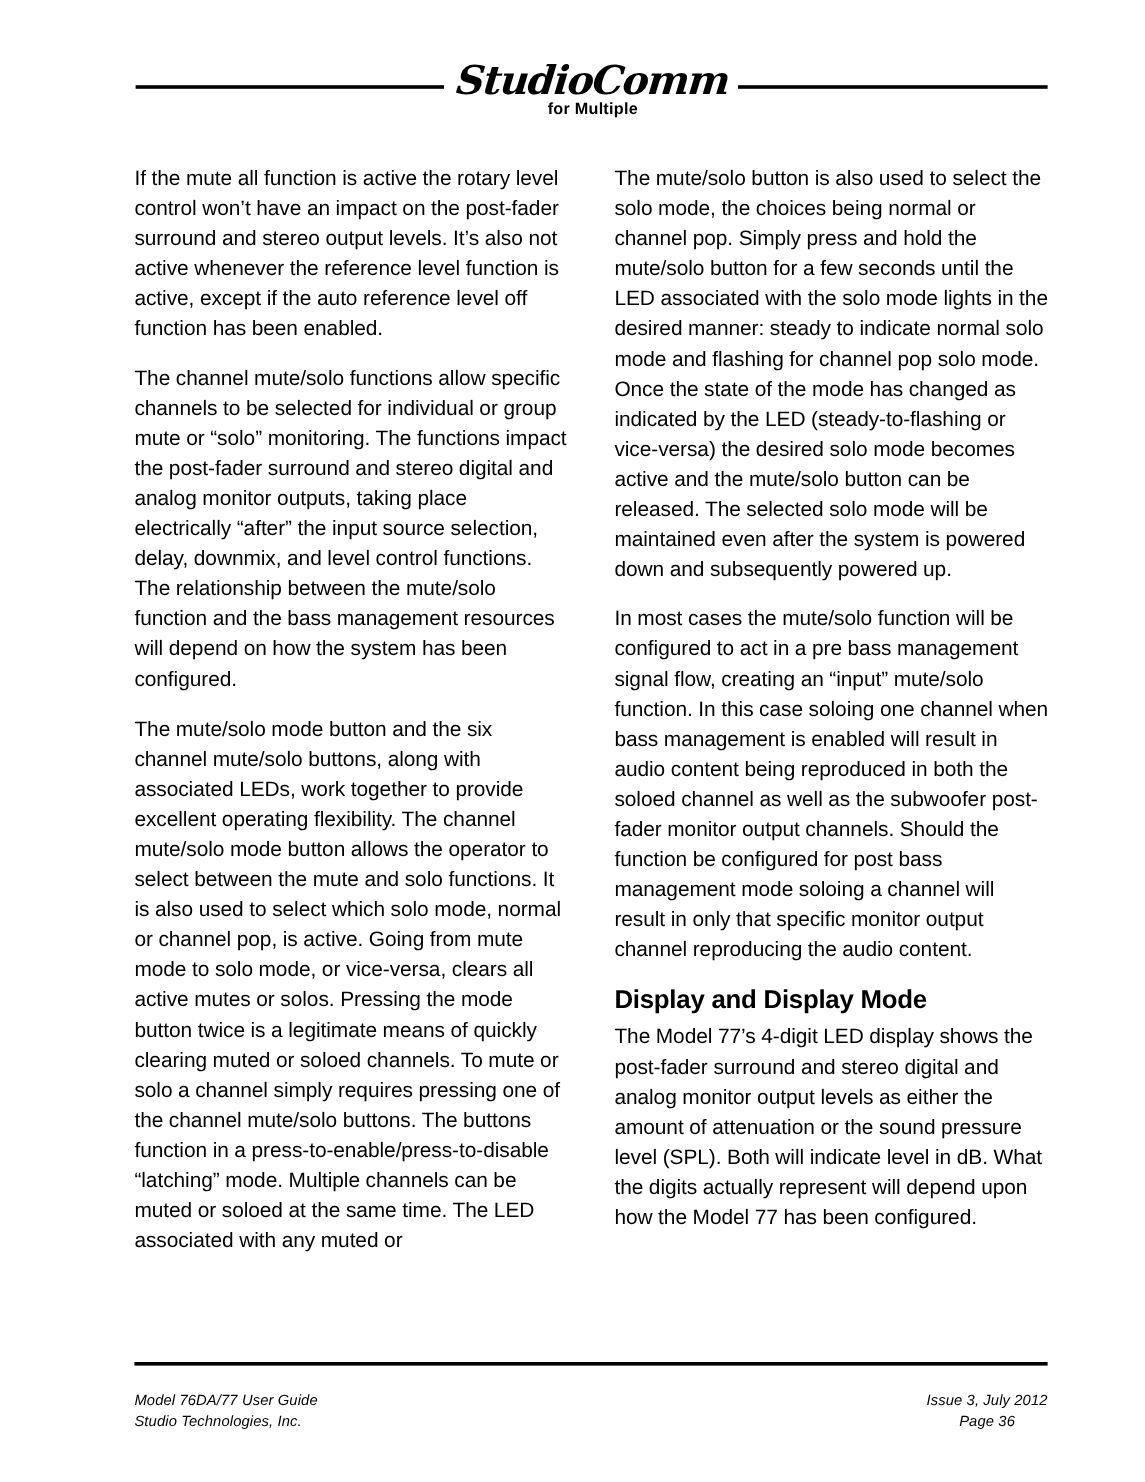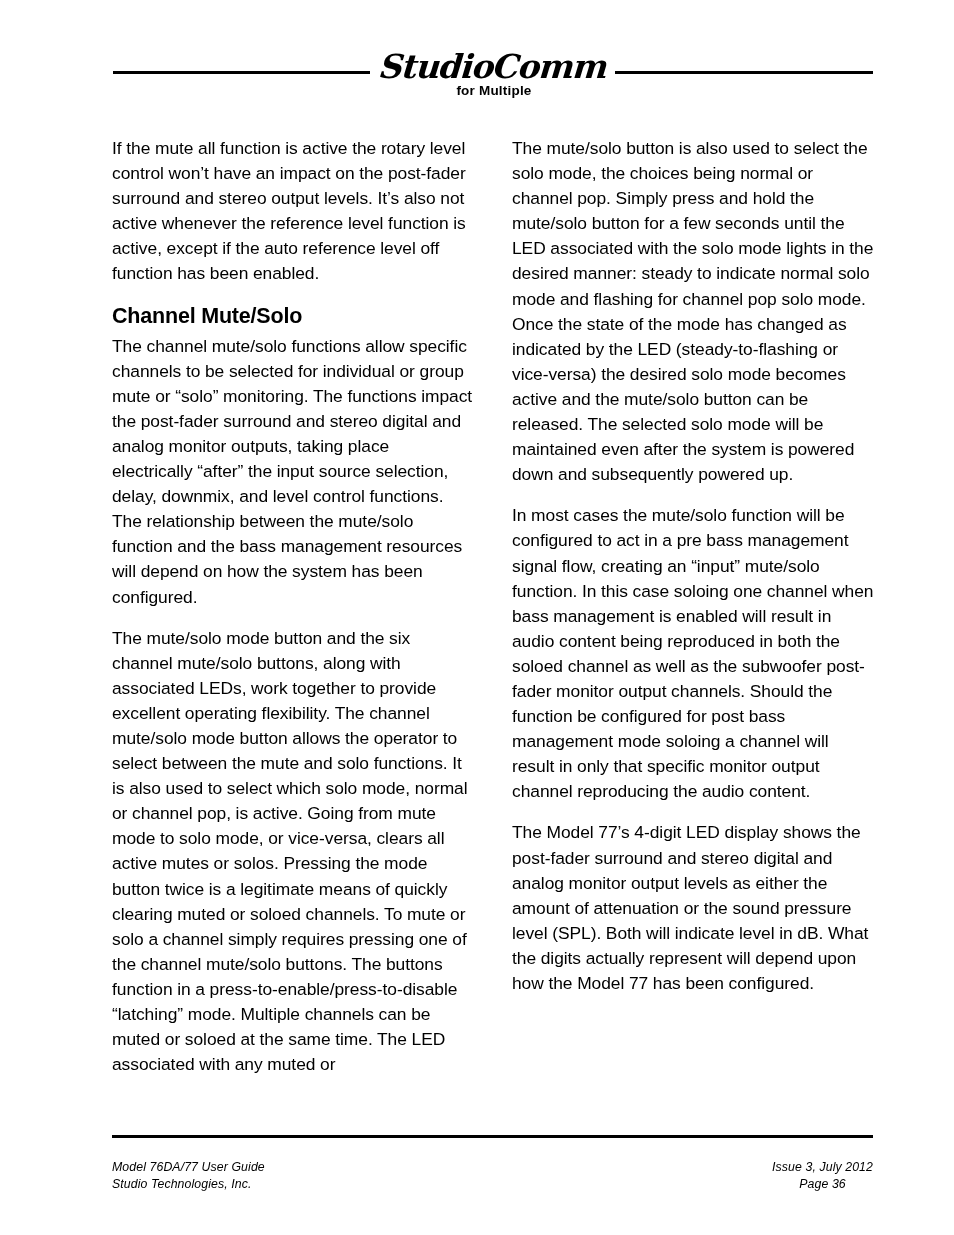--- a/index.html
+++ b/index.html
@@ -135,28 +135,28 @@
     <div class="hrule hrule-left"></div>
     <div class="hrule hrule-right"></div>
     <div class="logo-block">
       <span class="logo-script">StudioComm</span>
       <span class="logo-sub">for Multiple</span>
     </div>
   </div>
 
   <div class="col col-left">
     <p class="body">If the mute all function is active the rotary level control won’t have an impact on the post-fader surround and stereo output levels. It’s also not active whenever the reference level function is active, except if the auto reference level off function has been enabled.</p>
-    <h2 class="section first">Channel Mute/Solo</h2>
     <p class="body">The channel mute/solo functions allow specific channels to be selected for individual or group mute or “solo” monitoring. The functions impact the post-fader surround and stereo digital and analog monitor outputs, taking place electrically “after” the input source selection, delay, downmix, and level control functions. The relationship between the mute/solo function and the bass management resources will depend on how the system has been configured.</p>
     <p class="body">The mute/solo mode button and the six channel mute/solo buttons, along with associated LEDs, work together to provide excellent operating flexibility. The channel mute/solo mode button allows the operator to select between the mute and solo functions. It is also used to select which solo mode, normal or channel pop, is active. Going from mute mode to solo mode, or vice-versa, clears all active mutes or solos. Pressing the mode button twice is a legitimate means of quickly clearing muted or soloed channels. To mute or solo a channel simply requires pressing one of the channel mute/solo buttons. The buttons function in a press-to-enable/press-to-disable “latching” mode. Multiple channels can be muted or soloed at the same time. The LED associated with any muted or</p>
   </div>
 
   <div class="col col-right">
     <p class="body">The mute/solo button is also used to select the solo mode, the choices being normal or channel pop. Simply press and hold the mute/solo button for a few seconds until the LED associated with the solo mode lights in the desired manner: steady to indicate normal solo mode and flashing for channel pop solo mode. Once the state of the mode has changed as indicated by the LED (steady-to-flashing or vice-versa) the desired solo mode becomes active and the mute/solo button can be released. The selected solo mode will be maintained even after the system is powered down and subsequently powered up.</p>
     <p class="body">In most cases the mute/solo function will be configured to act in a pre bass management signal flow, creating an “input” mute/solo function. In this case soloing one channel when bass management is enabled will result in audio content being reproduced in both the soloed channel as well as the subwoofer post-fader monitor output channels. Should the function be configured for post bass management mode soloing a channel will result in only that specific monitor output channel reproducing the audio content.</p>
+    <h2 class="section">Display and Display Mode</h2>
     <p class="body">The Model 77’s 4-digit LED display shows the post-fader surround and stereo digital and analog monitor output levels as either the amount of attenuation or the sound pressure level (SPL). Both will indicate level in dB. What the digits actually represent will depend upon how the Model 77 has been configured.</p>
   </div>
 
   <div class="footer">
     <div class="footer-rule"></div>
     <div class="footer-cols">
       <div class="footer-left">
         <span class="footer-line">Model 76DA/77 User Guide</span>
         <span class="footer-line">Studio Technologies, Inc.</span>
       </div>

